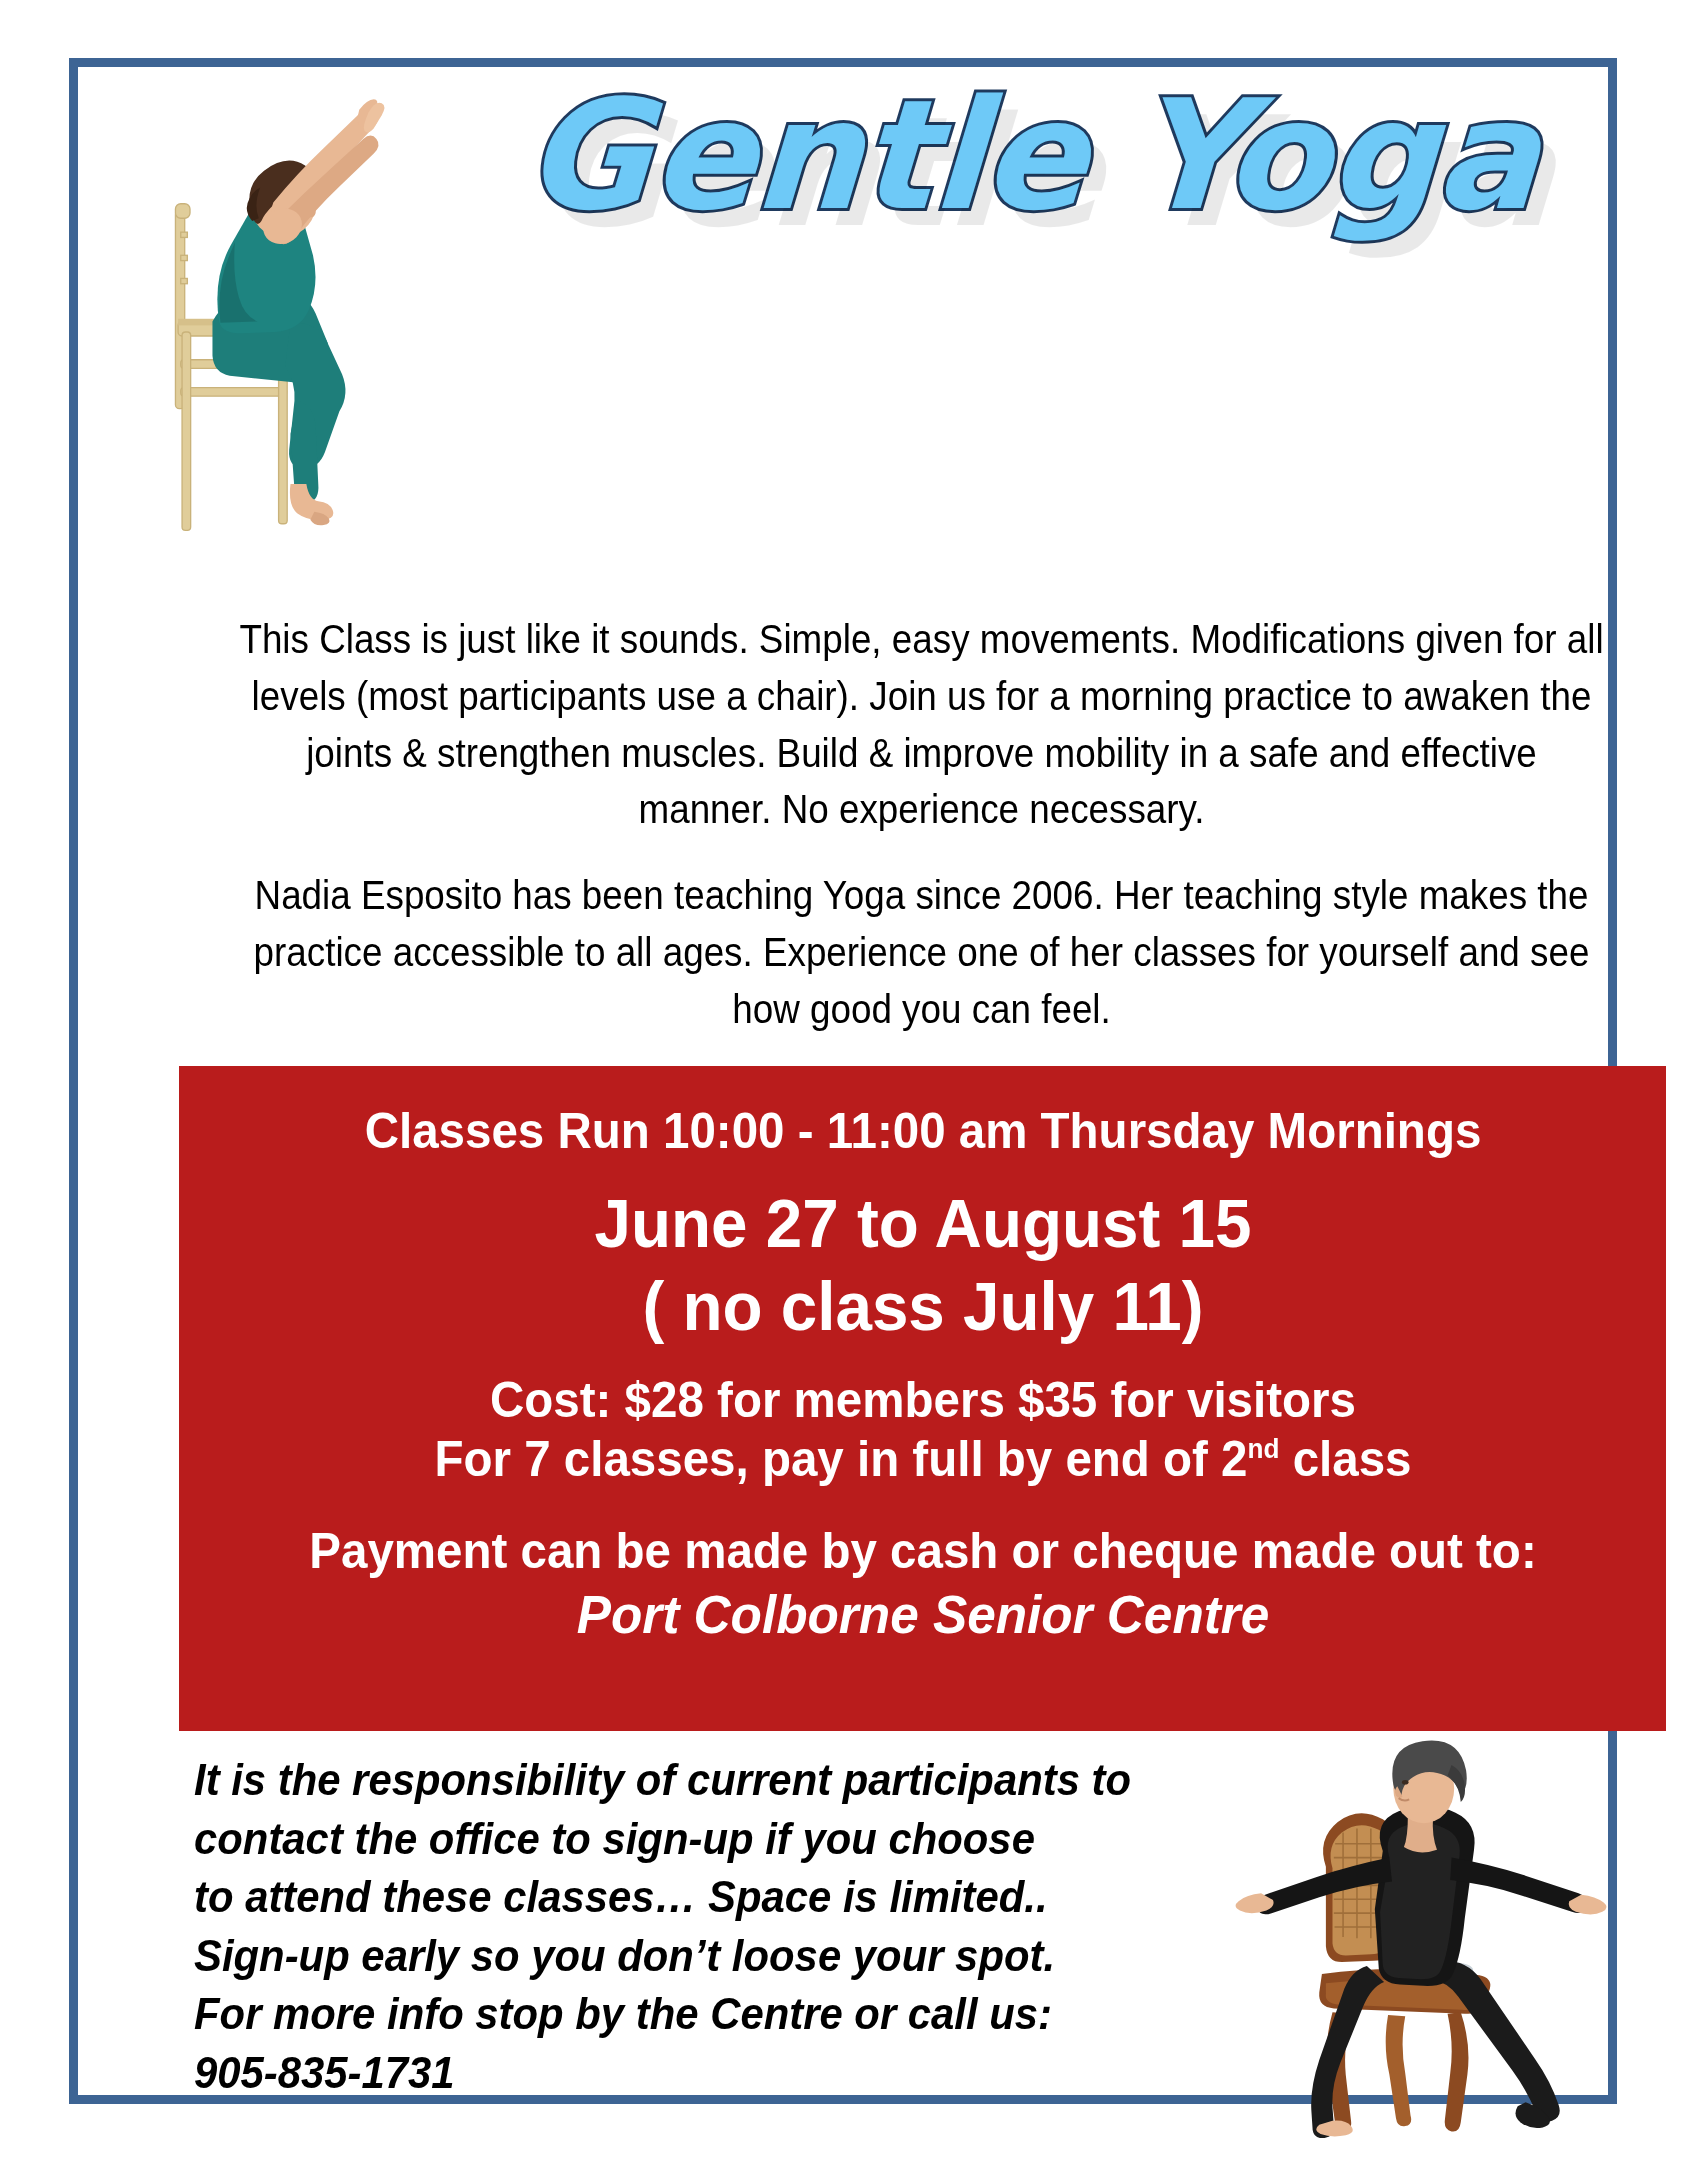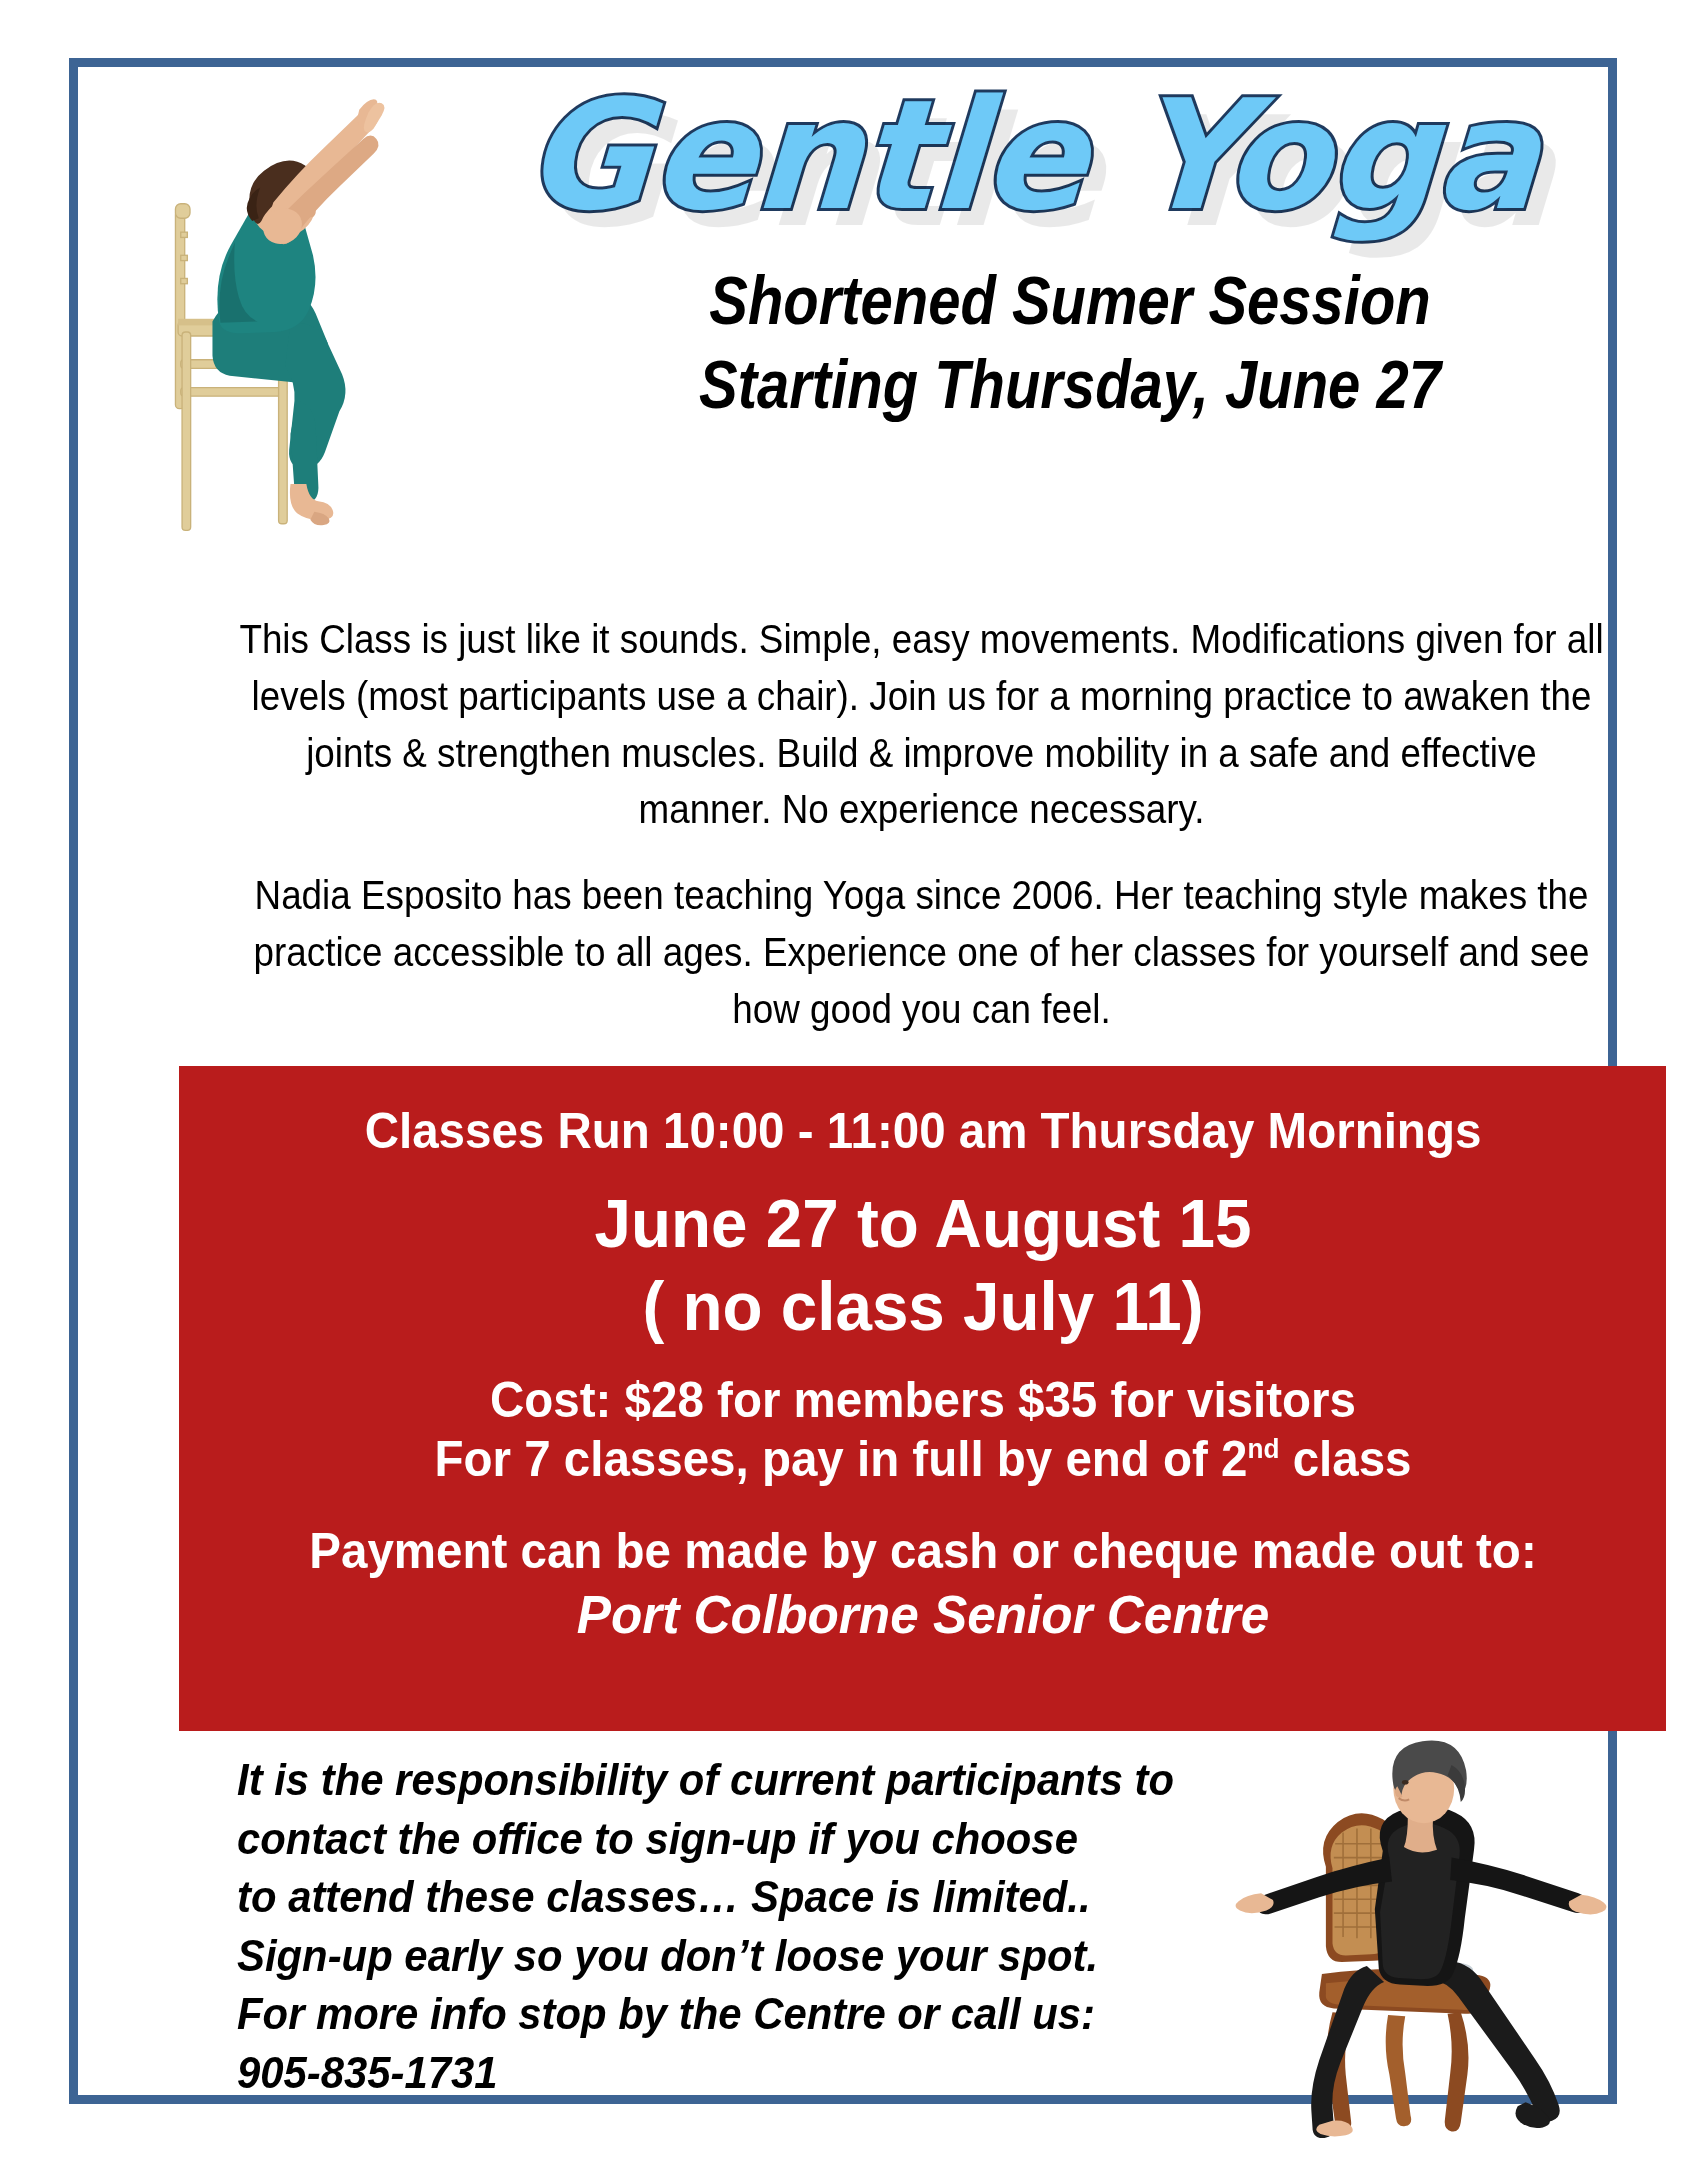--- a/index.html
+++ b/index.html
@@ -147,21 +147,20 @@
     vertical-align: super;
     line-height: 0;
   }
 
   
   .footnote {
     position: absolute;
     left: 116px;
     top: 1684px;
     width: 1032px;
-    margin-left: 43px;
   }
   .fn-line {
     font-family: "Liberation Sans Narrow", "Liberation Sans", sans-serif;
     font-size: 45px;
     font-weight: 700;
     font-style: italic;
     color: #000000;
     line-height: 1.30;
     white-space: nowrap;
     transform: scaleX(0.93);
@@ -234,24 +233,20 @@
         <path d="M330 30 q12 -16 22 -16 q8 0 4 12 l-10 22 q-6 12 -14 8 q-8 -6 -2 -26z" fill="#E8B894"></path>
         <path d="M344 34 q10 -18 20 -14 q8 4 0 18 l-12 20 q-8 10 -14 4 q-4 -6 6 -28z" fill="#EDC29F"></path>
 
         <ellipse cx="214" cy="206" rx="30" ry="26" fill="#E8B894" transform="rotate(-26 214 206)"></ellipse>
       </svg>
 
       <div class="title-wrap">
         <div class="title">Gentle Yoga</div>
       </div>
 
-      <div class="subtitle-block">
-        <div class="subtitle">Shortened Sumer Session</div>
-        <div class="subtitle">Starting Thursday, June 27</div>
-      </div>
     </div>
 
     <div class="paras">
       <p class="para">This Class is just like it sounds. Simple, easy movements. Modifications given for all levels (most participants use a chair). Join us for a morning practice to awaken the joints &amp; strengthen muscles. Build &amp; improve mobility in a safe and effective manner.  No experience necessary.</p>
       <p class="para second">Nadia Esposito has been teaching Yoga since 2006. Her teaching style makes the practice accessible to all ages. Experience one of her classes for yourself and see how good you can feel.</p>
     </div>
 
     <div class="bluebox">
       <div class="bb-line bb-runs">Classes Run 10:00  - 11:00 am Thursday Mornings</div>
       <div class="bb-line bb-dates">June 27 to August 15</div>

